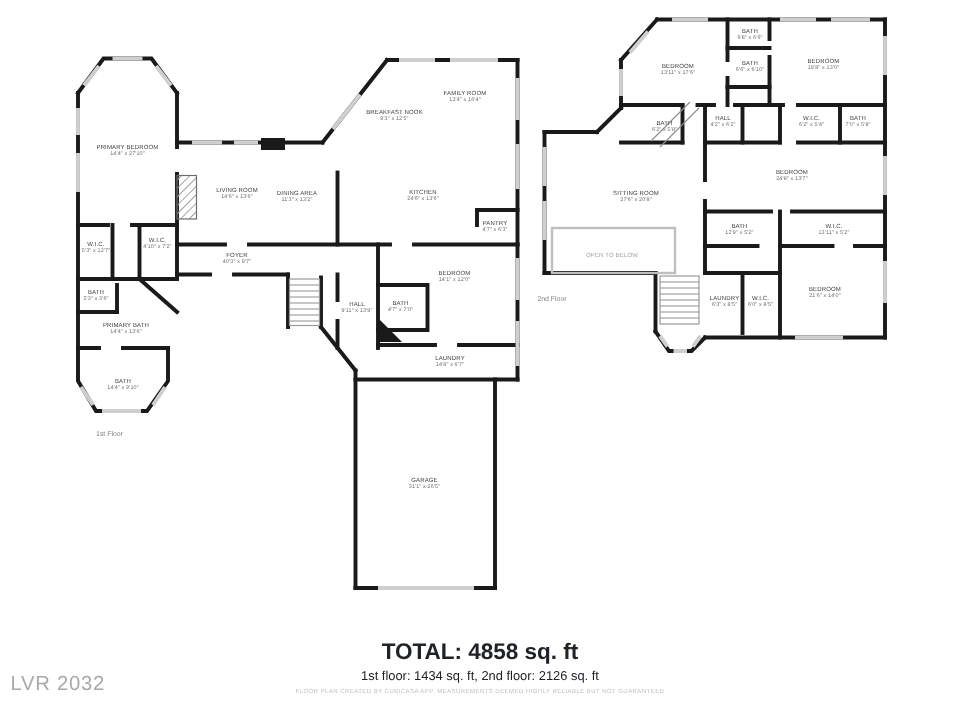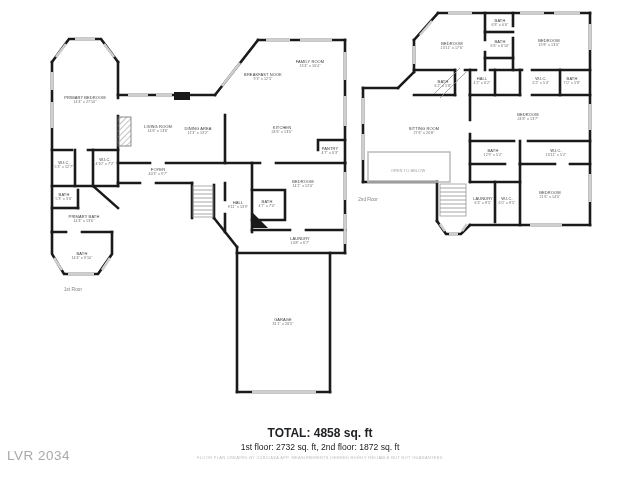--- a/index.html
+++ b/index.html
@@ -16,21 +16,21 @@
   }
   .room-label .dims{font-size:3.6px;color:#6a6a6a;}
   .room-label.muted{color:#9f9f9f;}
   .floor-label{
     position:absolute;transform:translate(-50%,-50%);
     font-size:4.6px;color:#7d7d7d;white-space:nowrap;
   }
   .summary{
     position:absolute;left:0;right:0;top:426px;text-align:center;color:#202326;
   }
-  .summary .total{font-size:12px;font-weight:bold;margin:0 0 2px 0;}
+  .summary .total{font-size:15px;font-weight:bold;margin:0 0 2px 0;}
   .summary .line{font-size:8.6px;margin:0 0 2px 0;}
   .summary .disclaimer{font-size:4px;color:#bdbdbd;letter-spacing:.3px;margin-top:3px;}
   .watermark{
     position:absolute;left:7px;top:448px;font-size:13.5px;color:#a9a9a9;letter-spacing:.5px;
   }
 </style>
 </head>
 <body>
 
 <div id="screen">
@@ -302,19 +302,19 @@
           <div>BEDROOM</div>
           <div class="dims">21'6" x 14'0"</div>
         </div>
       </div>
     <div class="floor-label" style="left:73px;top:289px;">1st Floor</div>
     <div class="floor-label" style="left:368px;top:199px;">2nd Floor</div>
   </div>
 
   <div class="summary">
     <div class="total">TOTAL: 4858 sq. ft</div>
-    <div class="line">1st floor: 2732 sq. ft, 2nd floor: 1872 sq. ft</div>
+    <div class="line">1st floor: 1434 sq. ft, 2nd floor: 2126 sq. ft</div>
     <div class="disclaimer">FLOOR PLAN CREATED BY CUBICASA APP. MEASUREMENTS DEEMED HIGHLY RELIABLE BUT NOT GUARANTEED</div>
   </div>
 
-  <div class="watermark">LVR 2034</div>
+  <div class="watermark">LVR 2032</div>
 
 </div>
 
 </body></html>

